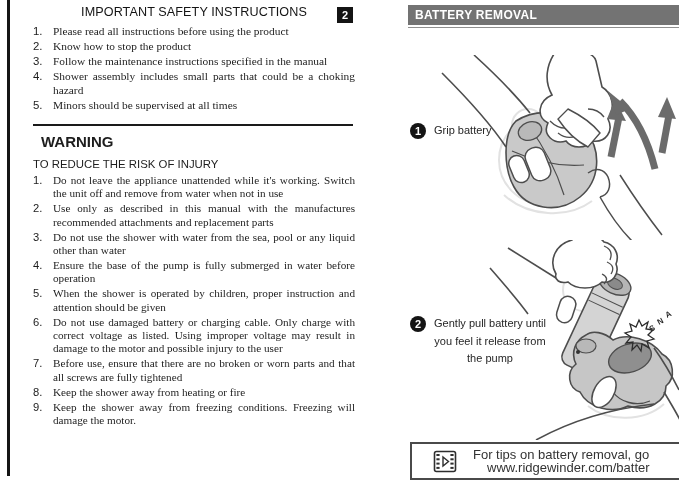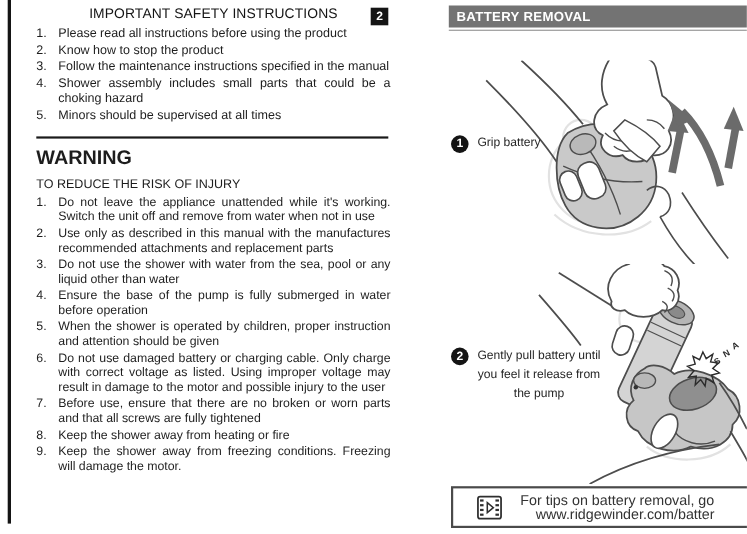--- a/index.html
+++ b/index.html
@@ -16,23 +16,23 @@
   .page-badge{
     position:absolute;left:337px;top:7px;width:16px;height:16px;background:#141414;
     color:#fff;font-size:11px;font-weight:700;display:flex;align-items:center;justify-content:center;
   }
   .ilist{margin:0;padding:0;list-style:none;}
   .ilist li{display:flex;margin:0 0 1px 0;}
   .slist{font-size:11.4px;line-height:14px;}
   .wlist{font-size:11.2px;line-height:13.4px;}
   .wlist li{margin:0 0 1.5px 0;}
   .num{flex:none;width:20px;}
-  .txt{flex:1;text-align:justify;text-align-last:left;}
+  .txt{flex:1;text-align:justify;text-align-last:left;font-family:Liberation Serif, serif;}
   .divider{height:2px;background:#1a1a1a;margin:12px 0 7px 0;width:320px;}
-  .warn-title{font-size:18px;font-weight:700;margin:0 0 2px 0;}
+  .warn-title{font-size:15px;font-weight:700;margin:0 0 2px 8px;}
   .warn-sub{font-size:11.4px;margin:8px 0 4px 0;}
   
   .section-bar{
     position:absolute;left:408px;top:5px;width:271px;height:20px;background:#737373;
     color:#fff;font-size:12px;font-weight:700;letter-spacing:.3px;
     display:flex;align-items:center;padding-left:7px;box-sizing:border-box;
   }
   .section-underline{position:absolute;left:408px;top:27px;width:271px;height:1px;background:#8f8f8f;}
   .illu{position:absolute;left:408px;}
   #illu1{top:55px;}

